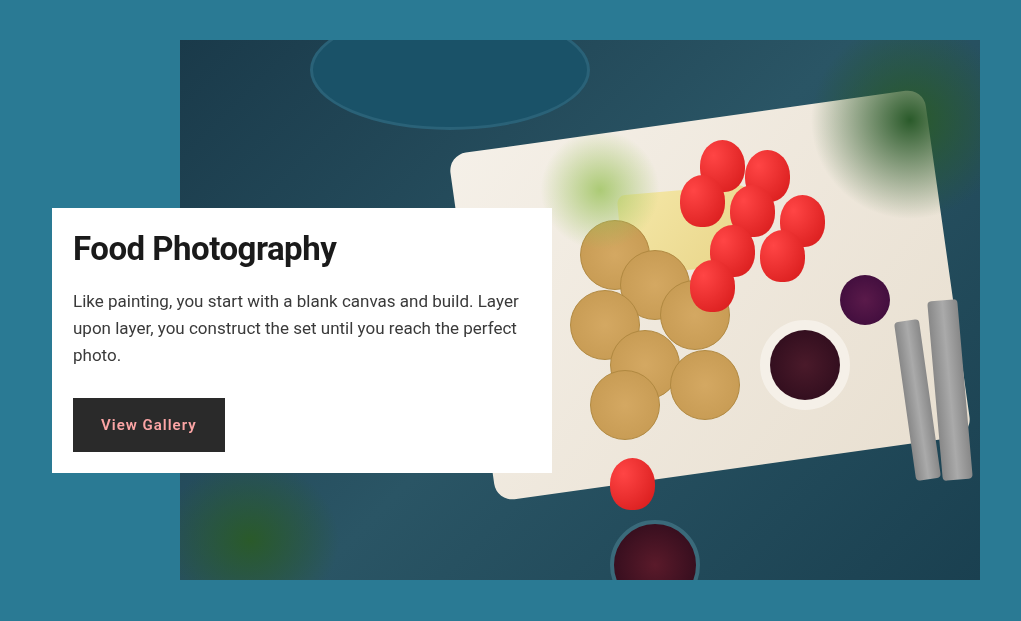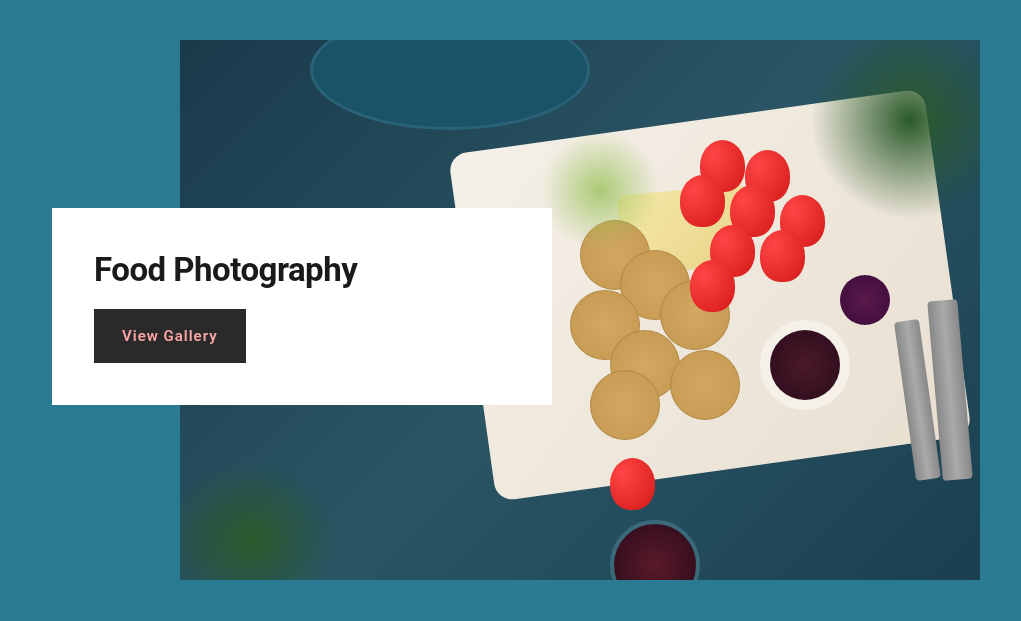--- a/index.html
+++ b/index.html
@@ -200,21 +200,21 @@
       background: radial-gradient(circle, #5a1a4a 0%, #3a0a3a 100%);
       border-radius: 50%;
     }
     
     .content-card {
       position: absolute;
       top: 198px;
       left: 42px;
       width: 500px;
       background: #ffffff;
-      padding: 42px;
+      padding: 21px;
       z-index: 10;
     }
     .card-title {
       font-size: 33px;
       font-weight: 700;
       color: #1a1a1a;
       margin-bottom: 20px;
       letter-spacing: -0.5px;
     }
     .card-description {
@@ -271,17 +271,18 @@
       <div class="strawberry-bottom"></div>
       <div class="greens-top"></div>
       <div class="greens-left"></div>
       <div class="cutlery"></div>
       <div class="cutlery-2"></div>
       <div class="wine-glass"></div>
     </div>
 
     <div class="content-card">
       <h1 class="card-title">Food Photography</h1>
+      <p class="card-description">Like painting, you start with a blank canvas and build. Layer upon layer, you construct the set until you reach the perfect photo.</p>
       <button class="cta-button">View Gallery</button>
     </div>
 
   </div>
 </div>
 
 </body></html>

